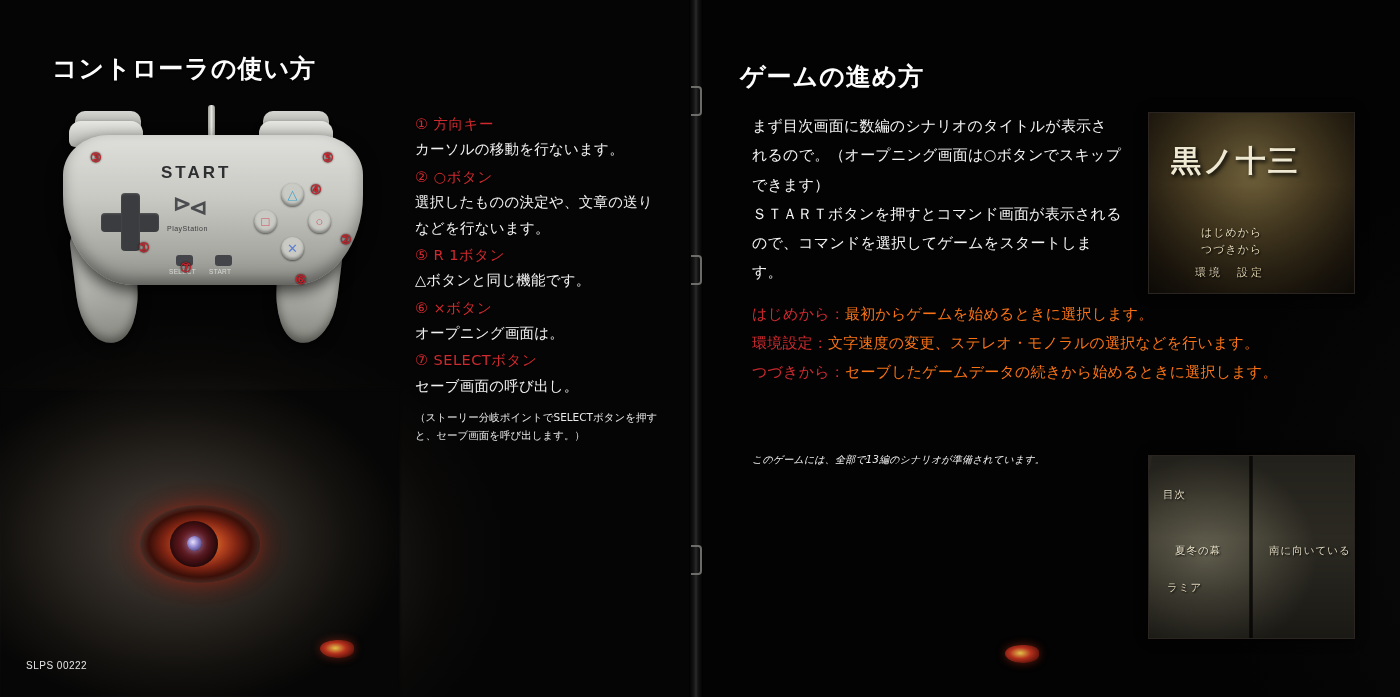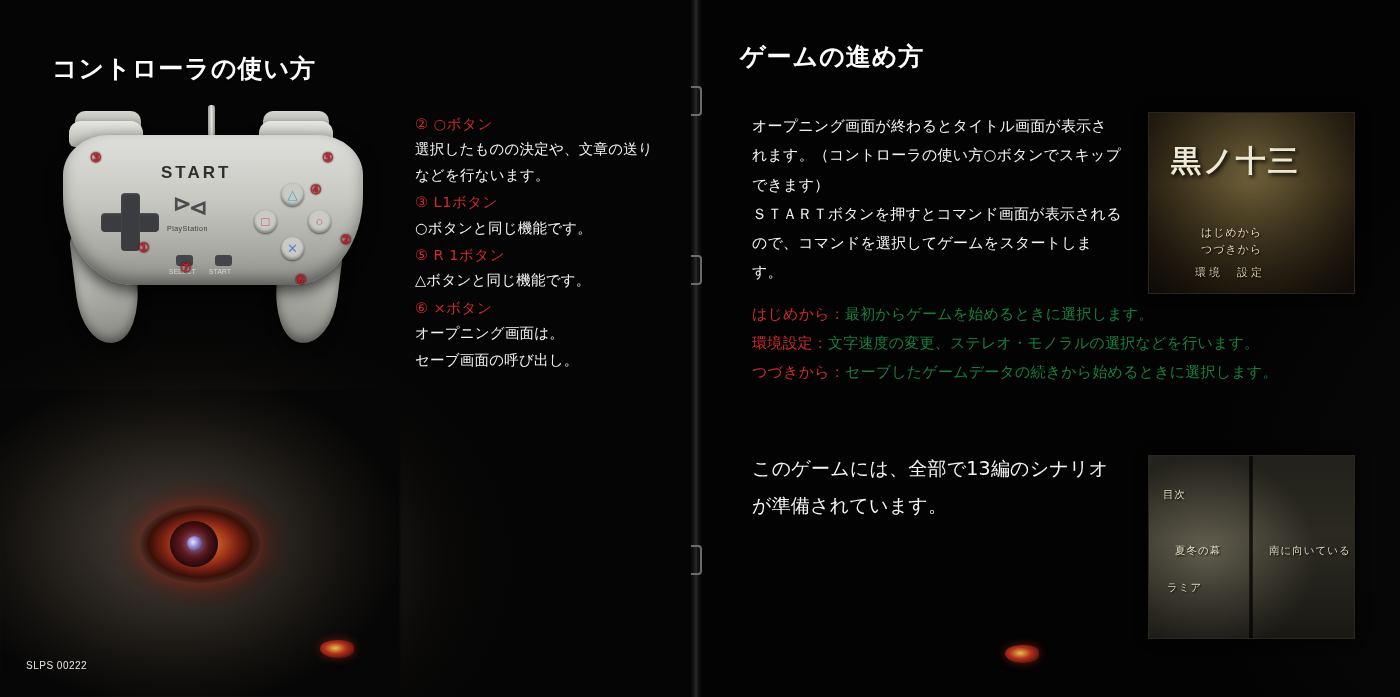--- a/index.html
+++ b/index.html
@@ -60,21 +60,21 @@
   
   .heading {
     position: absolute;
     font-weight: bold;
     font-size: 25px;
     letter-spacing: 1px;
     color: #fdfdfd;
     text-shadow: 0 1px 2px #000;
   }
   .heading.left { left: 52px; top: 52px; }
-  .heading.right { left: 740px; top: 40px; }
+  .heading.right { left: 740px; top: 60px; }
 
   
   .controller {
     position: absolute;
     left: 45px; top: 105px;
     width: 340px; height: 265px;
   }
   .pad-body {
     position: absolute;
     left: 18px; top: 30px;
@@ -313,33 +313,34 @@
     letter-spacing: .2px;
     width: 370px;
   }
   .defs { margin-top: 12px; }
   .def-row {
     font-size: 15px;
     line-height: 1.95;
     letter-spacing: .2px;
   }
   .def-key { color: #cf2a2f; }
-  .def-val { color: #15803d; }
+  .def-val { color: #f97316; }
 
   .block2 {
     position: absolute;
     left: 752px; top: 450px;
     width: 620px;
   }
   .para2 {
     color: #f4f4f4;
-    font-size: 19px;
+    font-size: 10px;
     line-height: 1.95;
     letter-spacing: .2px;
     width: 370px;
+    font-style: italic;
   }
 
   
   .shot {
     position: absolute;
     border: 1px solid #2a2520;
     box-shadow: 0 0 10px rgba(0,0,0,.8);
     overflow: hidden;
   }
   .shot1 {
@@ -501,48 +502,50 @@
   </div>
   <div class="bug left">
       <div class="bug-body"></div>
     </div>
   <div class="bug right">
       <div class="bug-body"></div>
     </div>
 
   <div class="left-col jp">
     <div class="entry">
+      <div class="entry-title">① 方向キー</div>
+      <div class="entry-body">カーソルの移動を行ないます。</div>
+    </div>
+    <div class="entry">
       <div class="entry-title">② ○ボタン</div>
       <div class="entry-body">選択したものの決定や、文章の送りなどを行ないます。</div>
-    </div>
-    <div class="entry">
-      <div class="entry-title">③ L1ボタン</div>
-      <div class="entry-body">○ボタンと同じ機能です。</div>
     </div>
     <div class="entry">
     </div>
     <div class="entry">
       <div class="entry-title">⑤ R 1ボタン</div>
       <div class="entry-body">△ボタンと同じ機能です。</div>
     </div>
     <div class="entry">
       <div class="entry-title">⑥ ×ボタン</div>
       <div class="entry-body">オープニング画面は。</div>
     </div>
     <div class="entry">
+      <div class="entry-title">⑦ SELECTボタン</div>
       <div class="entry-body">セーブ画面の呼び出し。</div>
     </div>
+    <div class="note">（ストーリー分岐ポイントでSELECTボタンを押すと、セーブ画面を呼び出します。）</div>
   </div>
 
   <div class="sku">SLPS 00222</div>
 
   <div class="heading right jp">ゲームの進め方</div>
 
   <div class="right-col jp">
-    <div class="para">オープニング画面が終わるとタイトル画面が表示されます。（コントローラの使い方○ボタンでスキップできます）</div>
+    <div class="para">まず目次画面に数編のシナリオのタイトルが表示されるので。（オープニング画面は○ボタンでスキップできます）</div>
     <div class="para">ＳＴＡＲＴボタンを押すとコマンド画面が表示されるので、コマンドを選択してゲームをスタートします。</div>
     <div class="defs">
       <div class="def-row">
         <span class="def-key">はじめから</span><span class="def-key">：</span><span class="def-val">最初からゲームを始めるときに選択します。</span>
       </div>
       <div class="def-row">
         <span class="def-key">環境設定</span><span class="def-key">：</span><span class="def-val">文字速度の変更、ステレオ・モノラルの選択などを行います。</span>
       </div>
       <div class="def-row">
         <span class="def-key">つづきから</span><span class="def-key">：</span><span class="def-val">セーブしたゲームデータの続きから始めるときに選択します。</span>

